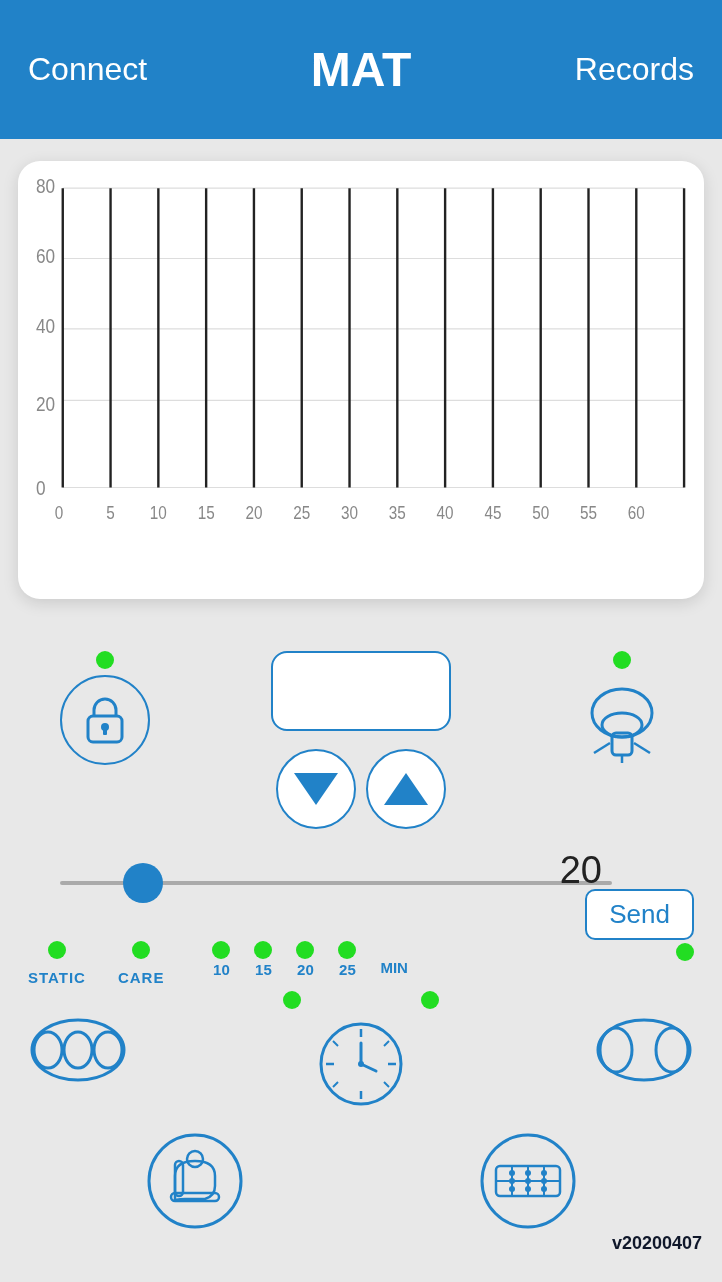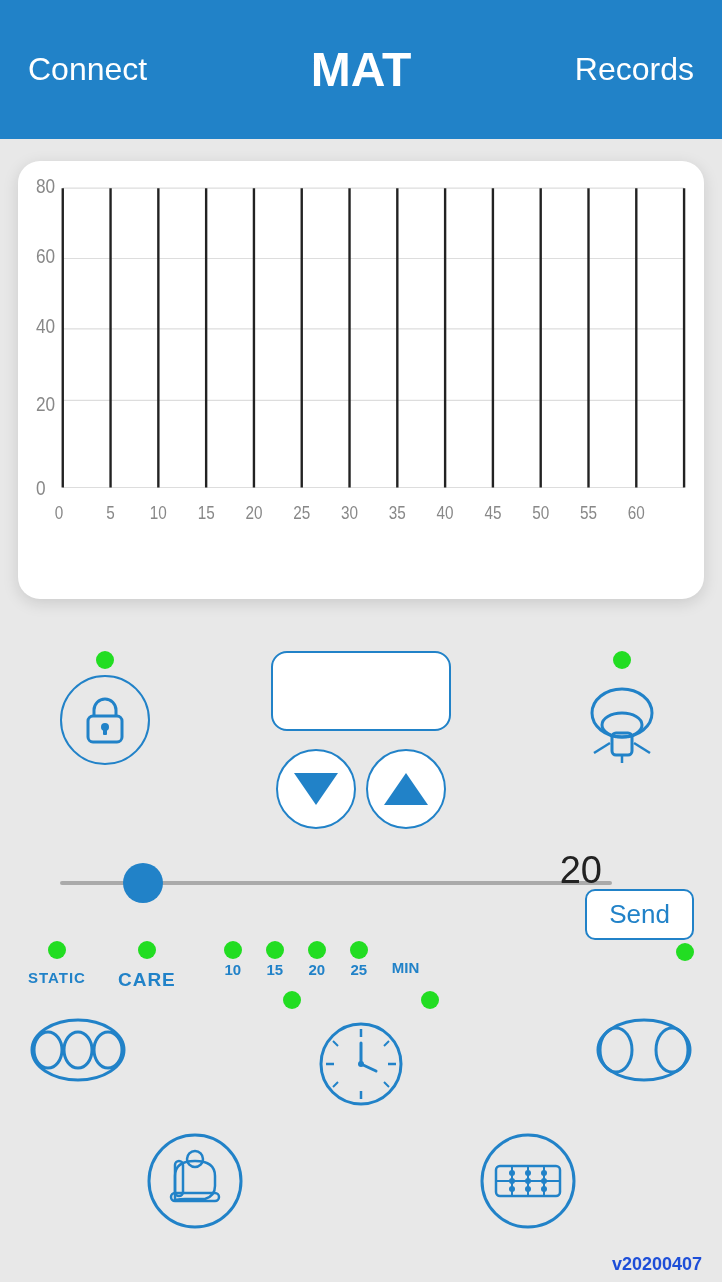--- a/index.html
+++ b/index.html
@@ -339,21 +339,21 @@
 
   <div style="position:absolute; left:28px; right:28px; top:320px; display:flex; align-items:flex-start; gap:0;">
 
     <div class="mode-item" style="margin-right:32px;">
       <div class="green-dot"></div>
       <span class="mode-label" style="font-size:15px; color:#2182C8; font-weight:700; letter-spacing:1px;">STATIC</span>
     </div>
 
     <div class="mode-item" style="margin-right:48px;">
       <div class="green-dot"></div>
-      <span class="mode-label" style="font-size:19px; color:#2182C8; font-weight:700; letter-spacing:1px;">CARE</span>
+      <span class="mode-label" style="font-size:15px; color:#2182C8; font-weight:700; letter-spacing:1px;">CARE</span>
     </div>
 
     <div style="display:flex; align-items:flex-end; gap:24px;">
       <div class="timer-item">
         <div class="timer-dot-green"></div>
         <span class="timer-num">10</span>
       </div>
       <div class="timer-item">
         <div class="timer-dot-green"></div>
         <span class="timer-num">15</span>
@@ -452,13 +452,13 @@
         <circle cx="66" cy="42" r="3" fill="#2182C8"></circle>
         <circle cx="34" cy="58" r="3" fill="#2182C8"></circle>
         <circle cx="50" cy="58" r="3" fill="#2182C8"></circle>
         <circle cx="66" cy="58" r="3" fill="#2182C8"></circle>
       </svg>
     </div>
   </div>
 
 </div>
 
-<div class="version-text" style="position:absolute; bottom:7px; right:20px; color:#1d4ed8; font-size:18px; font-weight:600;">v20200407</div>
+<div class="version-text" style="position:absolute; bottom:28px; right:20px; color:#0f172a; font-size:18px; font-weight:600;">v20200407</div>
 
 </body></html>

